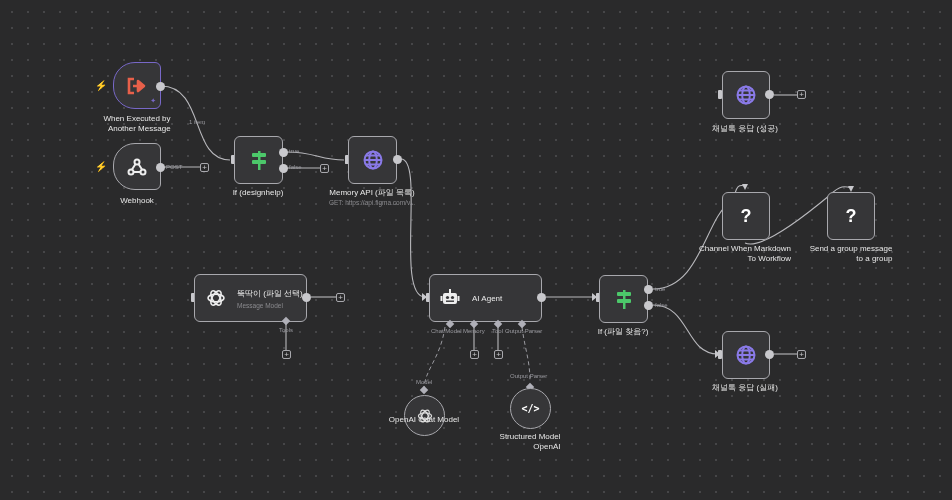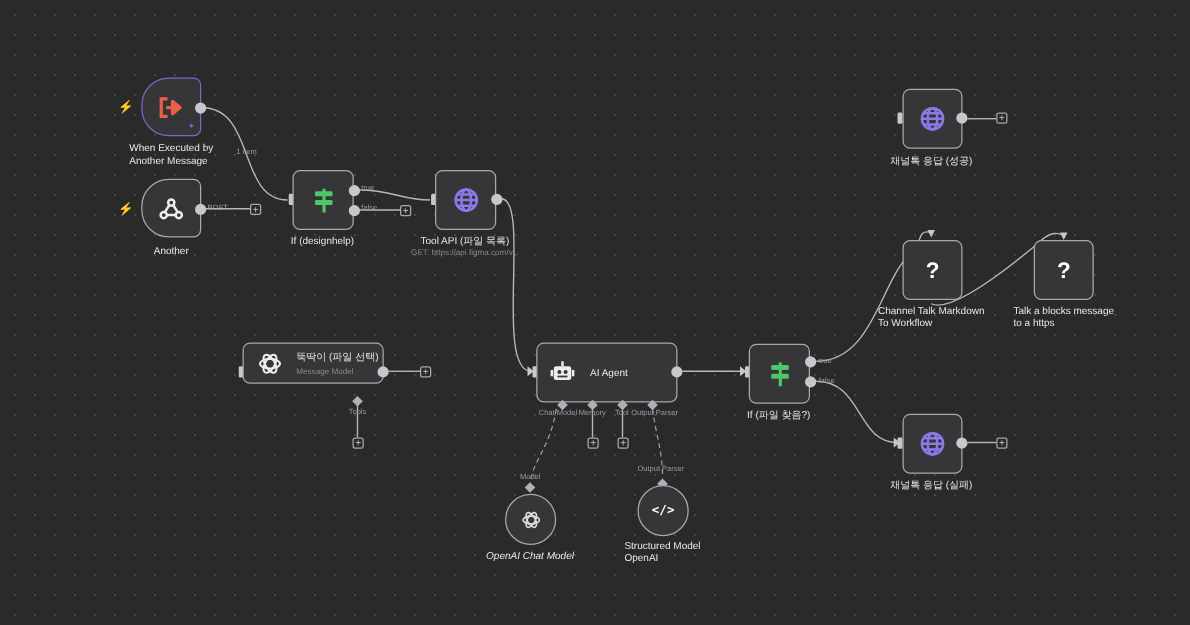--- a/index.html
+++ b/index.html
@@ -7,21 +7,21 @@
     background-image:radial-gradient(circle,#464648 0.8px,transparent 1.1px);
     background-size:16px 16px;background-position:4px 4px;
     font-family:"Liberation Sans",sans-serif;color:#e8e8e8;position:relative;}
   #canvas{position:absolute;left:0;top:0;width:952px;height:500px;}
   svg.edges{position:absolute;left:0;top:0;width:952px;height:500px;pointer-events:none;}
   .node{position:absolute;background:#363638;border:1.5px solid #a8a8ad;border-radius:6px;box-sizing:border-box;display:flex;align-items:center;justify-content:center;}
   .node.trigger{border-radius:22px 6px 6px 22px;}
   .node.trigger.pinned{border-color:#7868c8;}
   .node.wide{justify-content:flex-start;padding-left:10px;}
   .node.circle{border-radius:50%;}
-  .label{position:absolute;font-size:8px;text-align:left;color:#e8e8e8;line-height:10px;white-space:nowrap;transform:translateX(-50%);}
+  .label{position:absolute;font-size:8px;text-align:right;color:#e8e8e8;line-height:10px;white-space:nowrap;transform:translateX(-50%);}
   .sublabel{position:absolute;font-size:6.5px;color:#8a8a8e;white-space:nowrap;transform:translateX(-50%);}
   .port{position:absolute;width:9px;height:9px;border-radius:50%;background:#c8c8cc;}
   .inport{position:absolute;width:4px;height:9px;background:#c8c8cc;border-radius:1px;}
   .diam{position:absolute;width:6px;height:6px;background:#b0b0b8;transform:rotate(45deg);}
   .plus{position:absolute;width:9px;height:9px;border:1px solid #a8a8ad;border-radius:2px;box-sizing:border-box;font-size:8px;line-height:7px;text-align:center;color:#c8c8cc;background:#2a2a2b;}
   .edgelbl{position:absolute;font-size:6px;color:#9a9aa0;white-space:nowrap;}
   .bolt{position:absolute;color:#e8604a;font-size:10px;}
   .pin{position:absolute;color:#7868c8;font-size:7px;}
   .wtitle{font-size:8px;color:#eaeaea;}
   .wsub{font-size:6.5px;color:#8a8a8e;margin-top:3px;}
@@ -85,21 +85,21 @@
       <circle cx="10" cy="5" r="2.5"></circle>
           <circle cx="4" cy="15" r="2.5"></circle>
           <circle cx="16" cy="15" r="2.5"></circle>
       <path d="M8.5,7 L5,12.5 M11.5,7 L15,12.5 M6.5,15 H13.5"></path>
     </g>
   </svg>
 </div>
 <div class="port" style="left:156px;top:163px;"></div>
 <span class="edgelbl" style="left:166px;top:164px;">POST</span>
 <div class="plus" style="left:200px;top:163px;">+</div>
-<div class="label" style="left:137px;top:196px;">Another</div>
+<div class="label" style="left:137px;top:196px;">Webhook</div>
 
 <div class="inport" style="left:231px;top:155px;"></div>
 <div class="node" style="left:234px;top:136px;width:49px;height:48px;">
   <svg width="22" height="22" viewBox="0 0 22 22">
     <g fill="#4cc86a">
           <rect x="4" y="4" width="14" height="4" rx="1"></rect>
           <rect x="4" y="11" width="14" height="4" rx="1"></rect>
           <rect x="10" y="2" width="2.5" height="19"></rect>
         </g>
   </svg>
@@ -115,25 +115,25 @@
 <div class="node" style="left:348px;top:136px;width:49px;height:48px;">
   <svg width="22" height="22" viewBox="0 0 22 22">
     <g fill="none" stroke="#8a7ae8" stroke-width="2">
           <circle cx="11" cy="11" r="8.5"></circle>
           <ellipse cx="11" cy="11" rx="3.8" ry="8.5"></ellipse>
           <path d="M2.5,11 H19.5 M4,6.5 H18 M4,15.5 H18"></path>
         </g>
   </svg>
 </div>
 <div class="port" style="left:393px;top:155px;"></div>
-<div class="label" style="left:372px;top:188px;">Tool API (파일 목록)</div>
+<div class="label" style="left:372px;top:188px;">Memory API (파일 목록)</div>
 <div class="sublabel" style="left:372px;top:199px;">GET: https://api.figma.com/v...</div>
 
 <div class="inport" style="left:191px;top:293px;"></div>
-<div class="node wide" style="left:194px;top:274px;width:113px;height:33px;">
+<div class="node wide" style="left:194px;top:274px;width:113px;height:48px;">
   <svg width="22" height="22" viewBox="0 0 22 22">
     <g fill="none" stroke="#eee" stroke-width="1.6">
       <ellipse cx="11" cy="11" rx="8" ry="3.8"></ellipse>
           <ellipse cx="11" cy="11" rx="8" ry="3.8" transform="rotate(60 11 11)"></ellipse>
           <ellipse cx="11" cy="11" rx="8" ry="3.8" transform="rotate(120 11 11)"></ellipse>
     </g>
   </svg>
   <div style="margin-left:10px;">
     <div class="wtitle">뚝딱이 (파일 선택)</div>
     <div class="wsub">Message Model</div>
@@ -178,21 +178,21 @@
 <span class="edgelbl" style="left:416px;top:379px;">Model</span>
 <div class="node circle" style="left:404px;top:395px;width:41px;height:41px;">
   <svg width="18" height="18" viewBox="0 0 22 22">
     <g fill="none" stroke="#ddd" stroke-width="1.6">
       <ellipse cx="11" cy="11" rx="8" ry="3.8"></ellipse>
           <ellipse cx="11" cy="11" rx="8" ry="3.8" transform="rotate(60 11 11)"></ellipse>
           <ellipse cx="11" cy="11" rx="8" ry="3.8" transform="rotate(120 11 11)"></ellipse>
     </g>
   </svg>
 </div>
-<div class="label" style="left:424px;top:440px;font-style:italic;">OpenAI Chat Model</div>
+<div class="label" style="left:424px;top:415px;">OpenAI Chat Model</div>
 
 <div class="diam" style="left:527px;top:384px;"></div>
 <span class="edgelbl" style="left:510px;top:373px;">Output Parser</span>
 <div class="node circle" style="left:510px;top:388px;width:41px;height:41px;">
   <span style="font-size:10px;font-weight:bold;color:#fff;font-family:'DejaVu Sans Mono',monospace;">&lt;/&gt;</span>
 </div>
 <div class="label" style="left:530px;top:432px;">
   <div>Structured Model</div>
       <div>OpenAI</div>
 </div>
@@ -224,30 +224,30 @@
   </svg>
 </div>
 <div class="port" style="left:765px;top:90px;"></div>
 <div class="plus" style="left:797px;top:90px;">+</div>
 <div class="label" style="left:745px;top:124px;">채널톡 응답 (성공)</div>
 
 <div class="node" style="left:722px;top:192px;width:48px;height:48px;">
   <span style="font-size:18px;font-weight:bold;color:#fff;">?</span>
 </div>
 <div class="label" style="left:745px;top:244px;">
-  <div>Channel Talk Markdown</div>
+  <div>Channel When Markdown</div>
       <div>To Workflow</div>
 </div>
 
 <div class="node" style="left:827px;top:192px;width:48px;height:48px;">
   <span style="font-size:18px;font-weight:bold;color:#fff;">?</span>
 </div>
 <div class="label" style="left:851px;top:244px;">
-  <div>Talk a blocks message</div>
-      <div>to a https</div>
+  <div>Send a group message</div>
+      <div>to a group</div>
 </div>
 
 <div class="inport" style="left:718px;top:350px;"></div>
 <div class="node" style="left:722px;top:331px;width:48px;height:48px;">
   <svg width="22" height="22" viewBox="0 0 22 22">
     <g fill="none" stroke="#8a7ae8" stroke-width="2">
           <circle cx="11" cy="11" r="8.5"></circle>
           <ellipse cx="11" cy="11" rx="3.8" ry="8.5"></ellipse>
           <path d="M2.5,11 H19.5 M4,6.5 H18 M4,15.5 H18"></path>
         </g>

